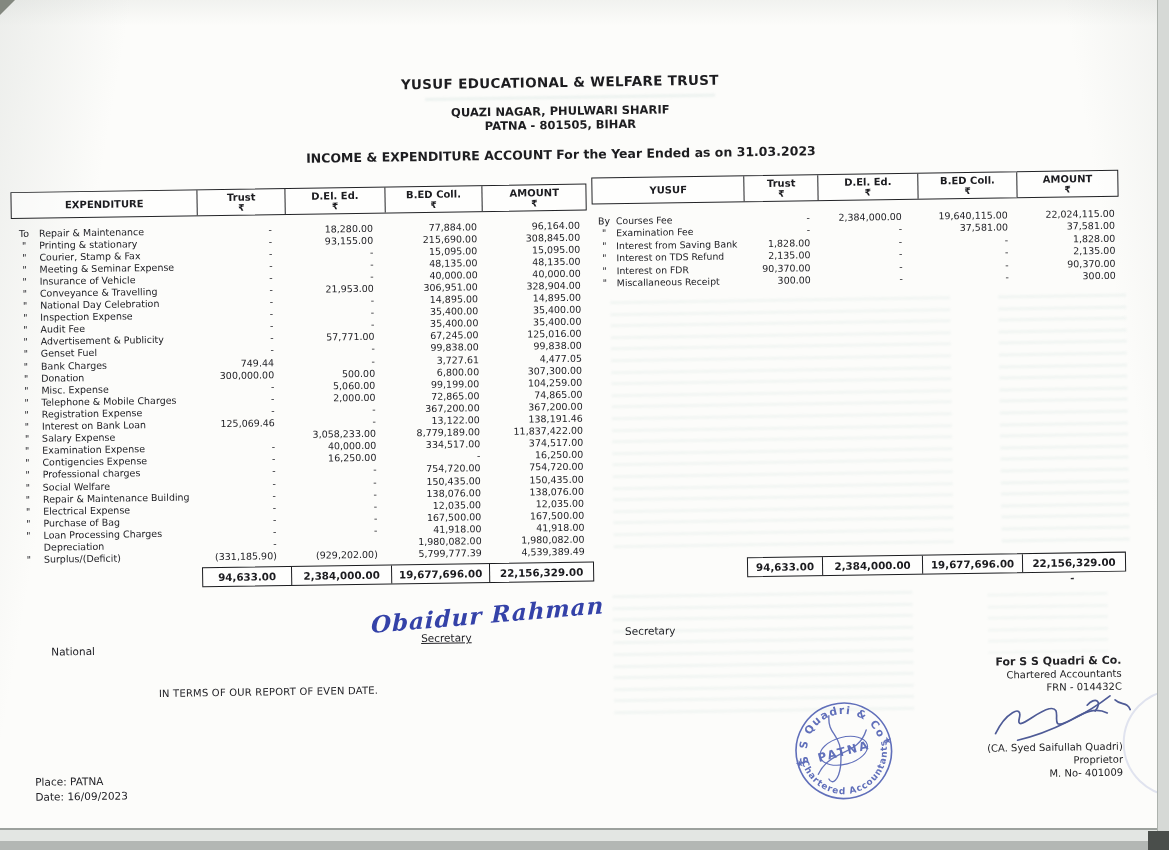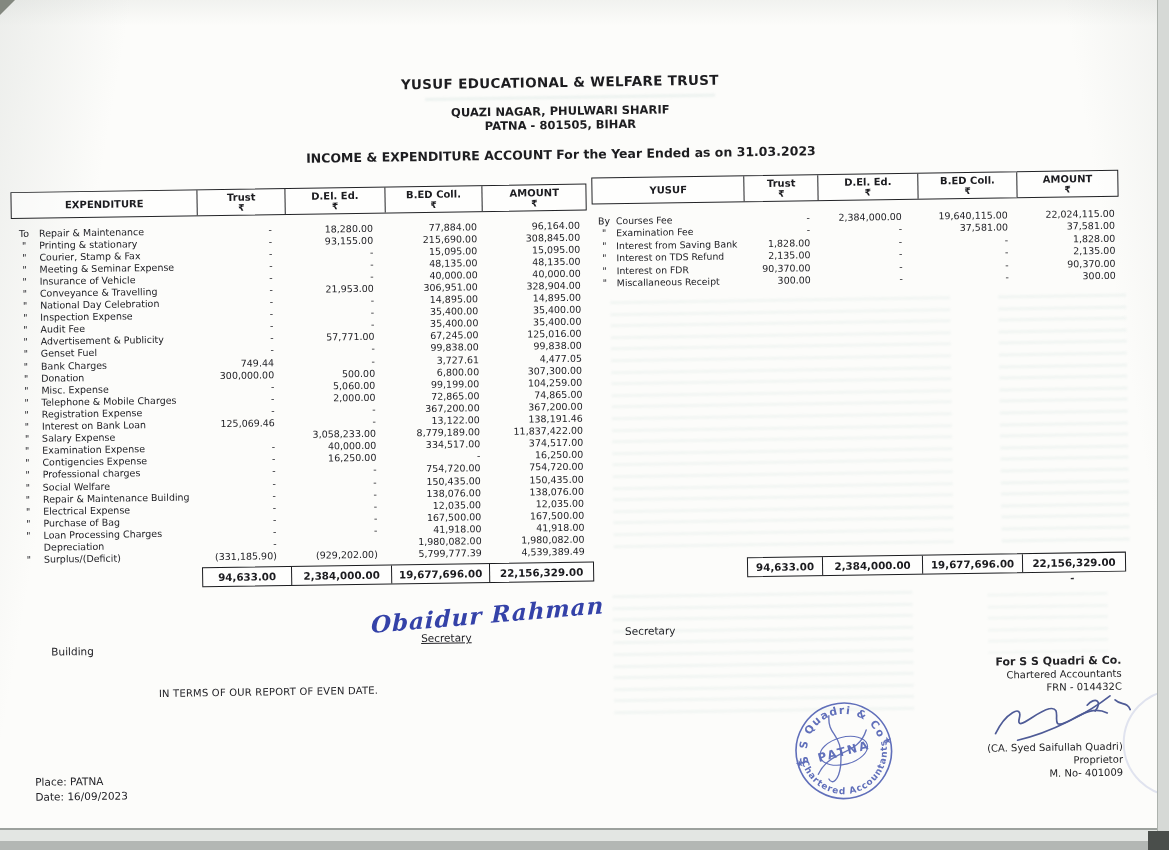--- a/index.html
+++ b/index.html
@@ -444,21 +444,21 @@
         </div>
     </div>
     <div class="totals inc-tot" style="left:745px;top:560px;">
       <div class="tot-cell">94,633.00</div>
       <div class="tot-cell">2,384,000.00</div>
       <div class="tot-cell">19,677,696.00</div>
       <div class="tot-cell">22,156,329.00</div>
     </div>
     <div class="abs" id="stray-dash" style="left:1068px;top:580px;">-</div>
 
-    <div class="abs ftxt" style="left:48px;top:638px;">Building</div>
+    <div class="abs ftxt" style="left:48px;top:638px;">National</div>
 
     <div class="abs" id="sec-sign" style="left:368px;top:600px;">Obaidur Rahman</div>
     <div class="abs ftxt" style="left:418px;top:630px;text-decoration:underline;">Secretary</div>
     <div class="abs ftxt" style="left:622px;top:626px;">Secretary</div>
 
     <div class="abs ftxt" id="report-note" style="left:155px;top:682px;">IN TERMS OF OUR REPORT OF EVEN DATE.</div>
 
     <div class="abs" id="firm-block" style="left:948px;top:662px;">
       <div id="firm-for">For S S Quadri &amp; Co.</div>
       <div id="firm-type">Chartered Accountants</div>

